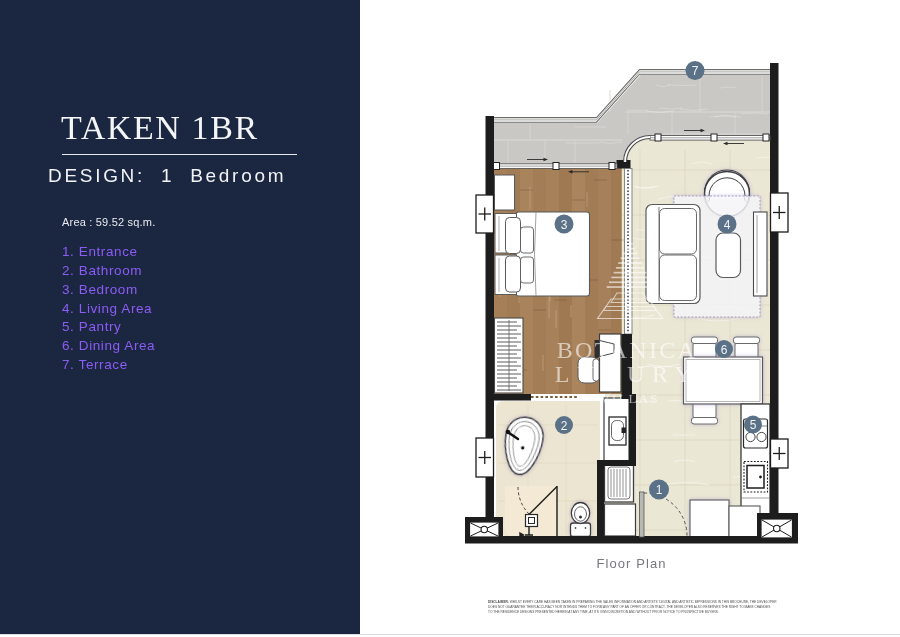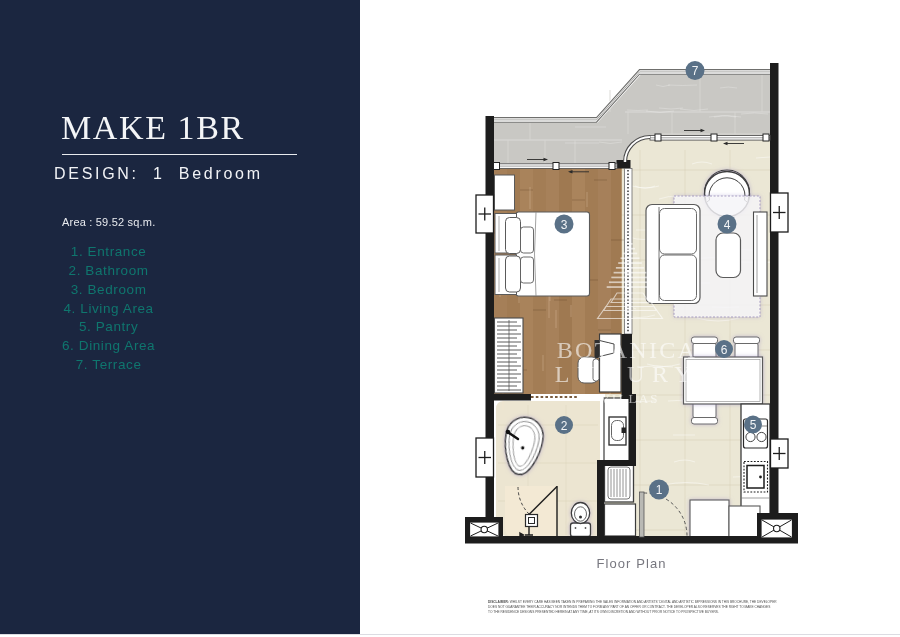--- a/index.html
+++ b/index.html
@@ -2,32 +2,32 @@
 <html><head>
 <meta charset="utf-8">
 <style>
   html,body { margin:0; padding:0; }
   body { width:900px; height:637px; background:#ffffff; position:relative; overflow:hidden;
          font-family:"Liberation Sans", sans-serif; }
   .panel { position:absolute; left:0; top:0; width:360px; height:634px; background:#1b2640; color:#fff; }
   .title { position:absolute; left:61px; top:109px; font-family:"Liberation Serif", serif;
             font-size:34px; letter-spacing:1.6px; color:#f4f5f7; }
   .rule  { position:absolute; left:62px; top:153.5px; width:235px; height:1.6px; background:#e8eaee; }
-  .design { position:absolute; left:54px; top:165px; font-size:16px; letter-spacing:2.7px; color:#f2f3f6; }
+  .design { position:absolute; left:48px; top:165px; font-size:19px; letter-spacing:2.7px; color:#f2f3f6; }
   .area  { position:absolute; left:62px; top:195px; font-size:11px; letter-spacing:0.2px; color:#e8eaee;margin-top:21px; }
-  .list  { position:absolute; left:62px; top:243px; font-size:13.5px; letter-spacing:0.6px; color:#0f766e; line-height:18.85px;text-align:center; }
+  .list  { position:absolute; left:62px; top:243px; font-size:13.5px; letter-spacing:0.6px; color:#8b5cf6; line-height:18.85px; }
   .footline { position:absolute; left:0; top:634px; width:900px; height:1px; background:#dcdce2; }
   svg.plan { position:absolute; left:0; top:0; }
 </style>
 </head>
 <body>
 
 <div class="panel"></div>
 
-<div class="title">MAKE 1BR</div>
+<div class="title">TAKEN 1BR</div>
 
 <div class="rule"></div>
 
 <div class="design">DESIGN:&nbsp; 1&nbsp; Bedroom</div>
 
 <div class="area">Area : 59.52 sq.m.</div>
 
 <div class="list">1. Entrance<br>2. Bathroom<br>3. Bedroom<br>4. Living Area<br>5. Pantry<br>6. Dining Area<br>7. Terrace</div>
 
 <div class="footline"></div>

